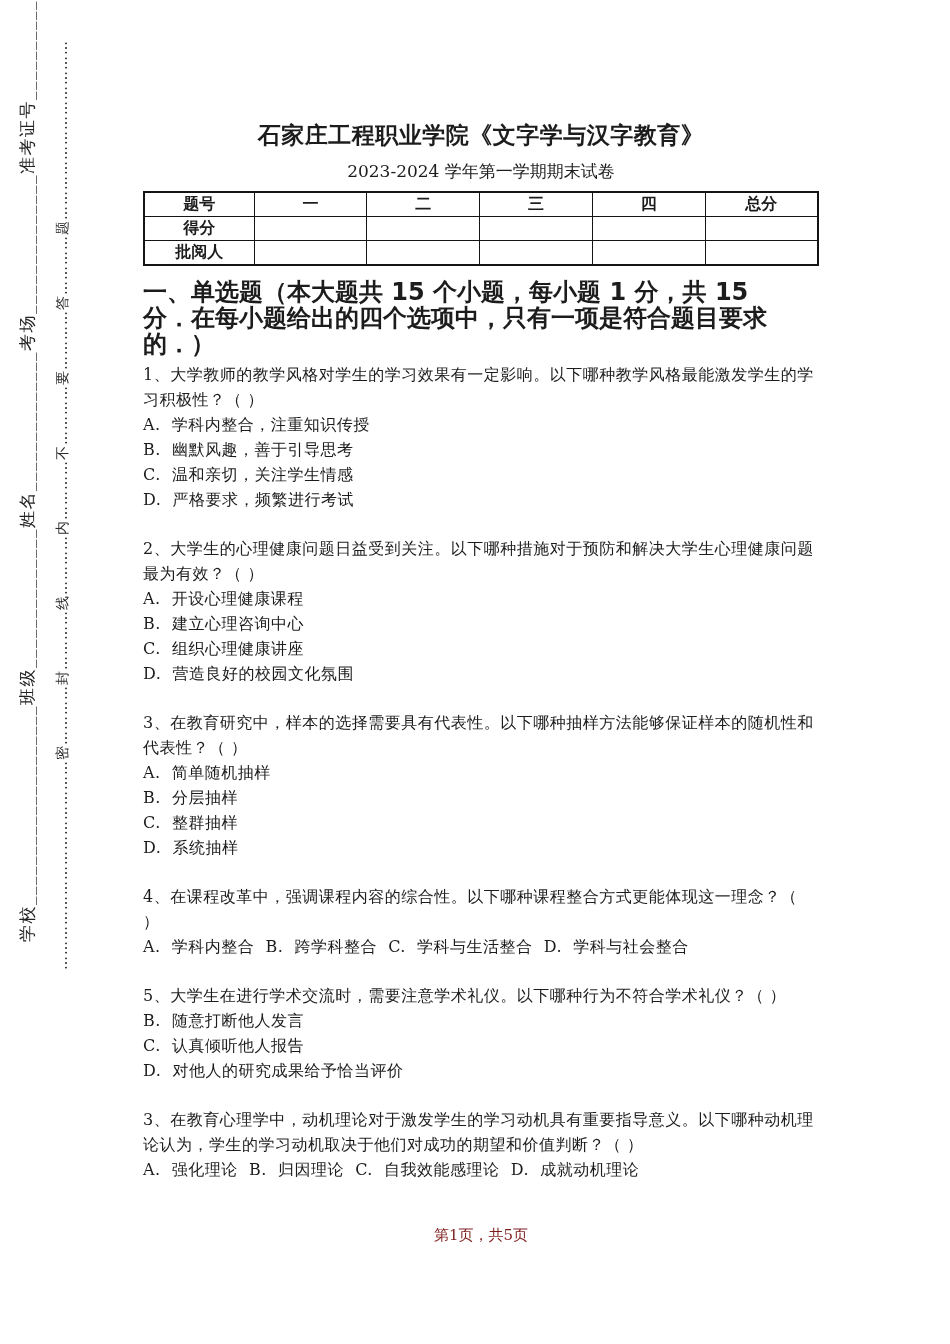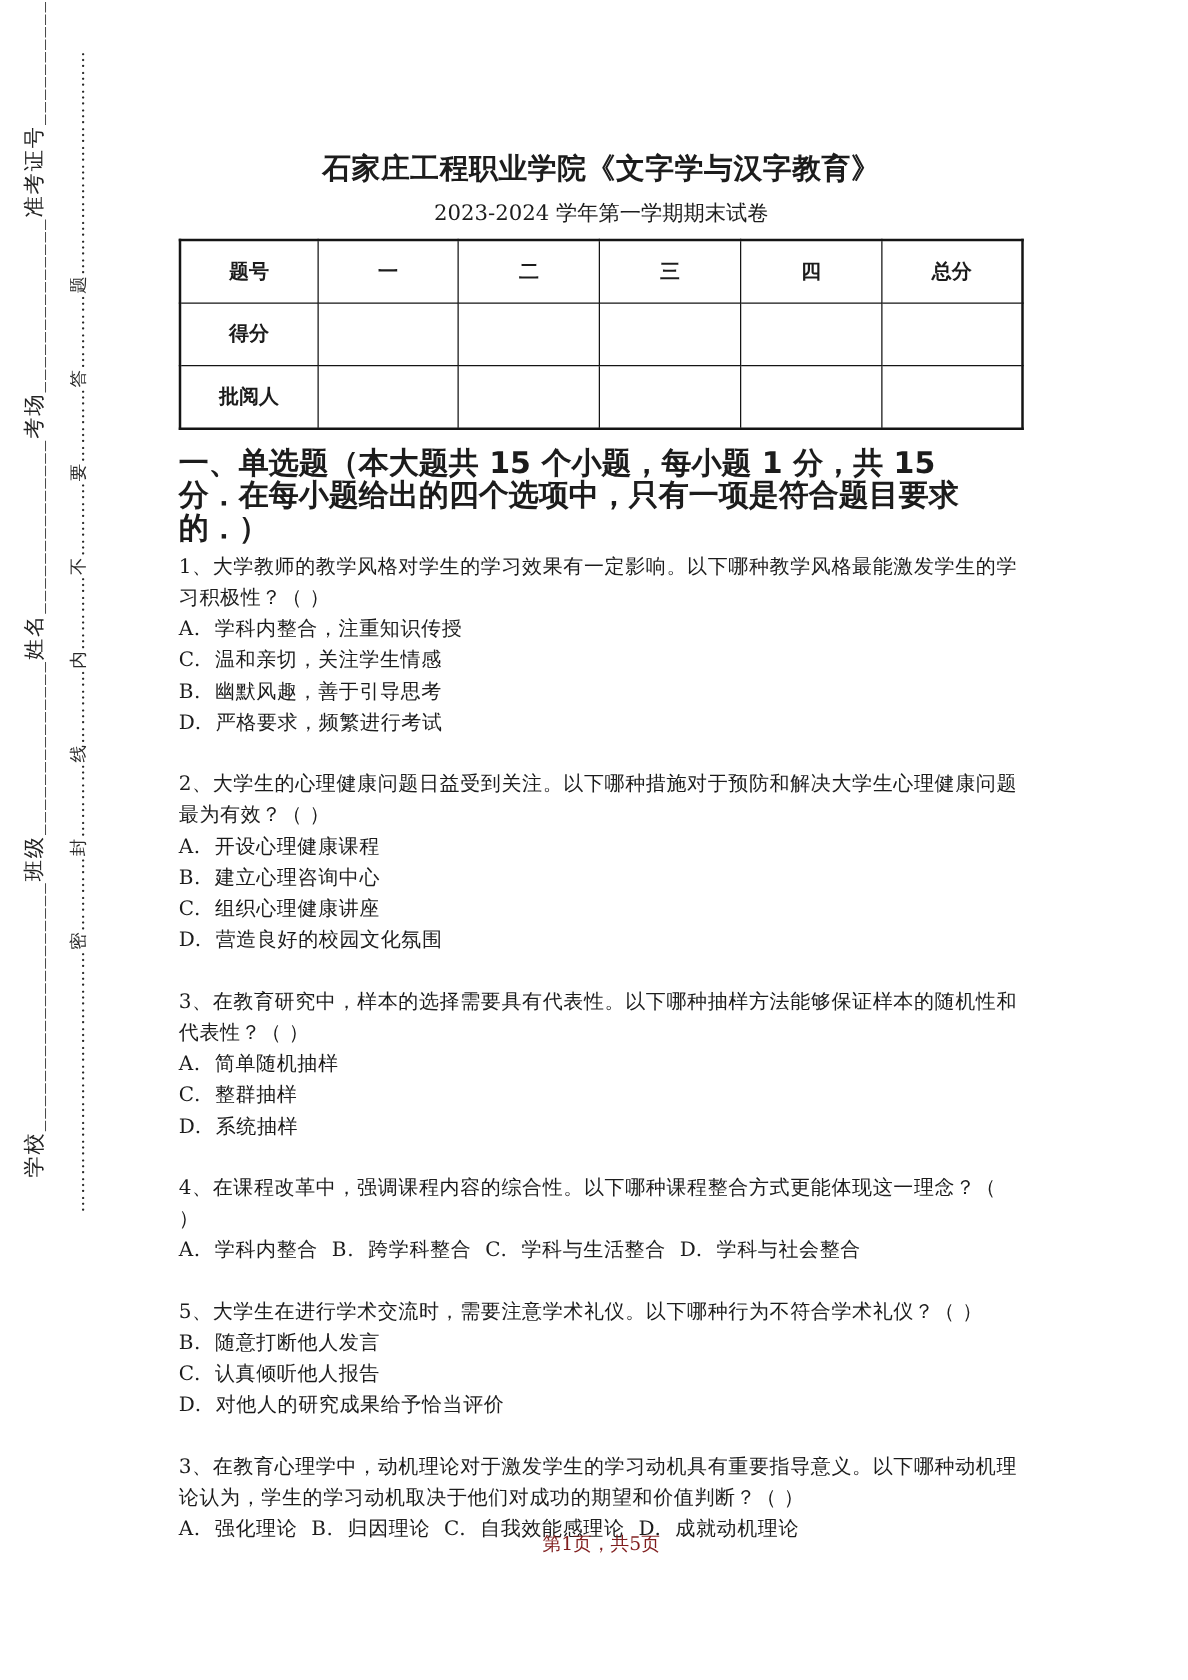--- a/index.html
+++ b/index.html
@@ -67,21 +67,21 @@
     margin-top: 9px;
     border: 2px solid #141414;
   }
   table.score td {
     border: 1.5px solid #141414;
     height: 23px;
     text-align: center;
     vertical-align: middle;
     font-weight: bold;
     font-size: 16px;
-    padding: 13px;
+    padding: 0;
     font-family: "DejaVu Sans", sans-serif;
   }
   .section-heading {
     font-family: "DejaVu Sans", sans-serif;
     font-weight: bold;
     font-size: 24px;
     line-height: 26px;
     margin-top: 13px;
     width: 660px;
   }
@@ -156,36 +156,37 @@
           <td></td>
         </tr>
       </tbody>
     </table>
 
     <div class="section-heading">一、单选题（本大题共 15 个小题，每小题 1 分，共 15 分．在每小题给出的四个选项中，只有一项是符合题目要求的．）</div>
 
     <div class="question first">
       <div class="q-text">1、大学教师的教学风格对学生的学习效果有一定影响。以下哪种教学风格最能激发学生的学习积极性？（ ）</div>
       <div class="q-option">A.  学科内整合，注重知识传授</div>
+      <div class="q-option">B.  幽默风趣，善于引导思考</div>
       <div class="q-option">C.  温和亲切，关注学生情感</div>
-      <div class="q-option">B.  幽默风趣，善于引导思考</div>
       <div class="q-option">D.  严格要求，频繁进行考试</div>
     </div>
 
     <div class="question">
       <div class="q-text">2、大学生的心理健康问题日益受到关注。以下哪种措施对于预防和解决大学生心理健康问题最为有效？（ ）</div>
       <div class="q-option">A.  开设心理健康课程</div>
       <div class="q-option">B.  建立心理咨询中心</div>
       <div class="q-option">C.  组织心理健康讲座</div>
       <div class="q-option">D.  营造良好的校园文化氛围</div>
     </div>
 
     <div class="question">
       <div class="q-text">3、在教育研究中，样本的选择需要具有代表性。以下哪种抽样方法能够保证样本的随机性和代表性？（ ）</div>
       <div class="q-option">A.  简单随机抽样</div>
+      <div class="q-option">B.  分层抽样</div>
       <div class="q-option">C.  整群抽样</div>
       <div class="q-option">D.  系统抽样</div>
     </div>
 
     <div class="question">
       <div class="q-text">4、在课程改革中，强调课程内容的综合性。以下哪种课程整合方式更能体现这一理念？（ ）</div>
       <div class="q-option">A.  学科内整合  B.  跨学科整合  C.  学科与生活整合  D.  学科与社会整合</div>
     </div>
 
     <div class="question">

